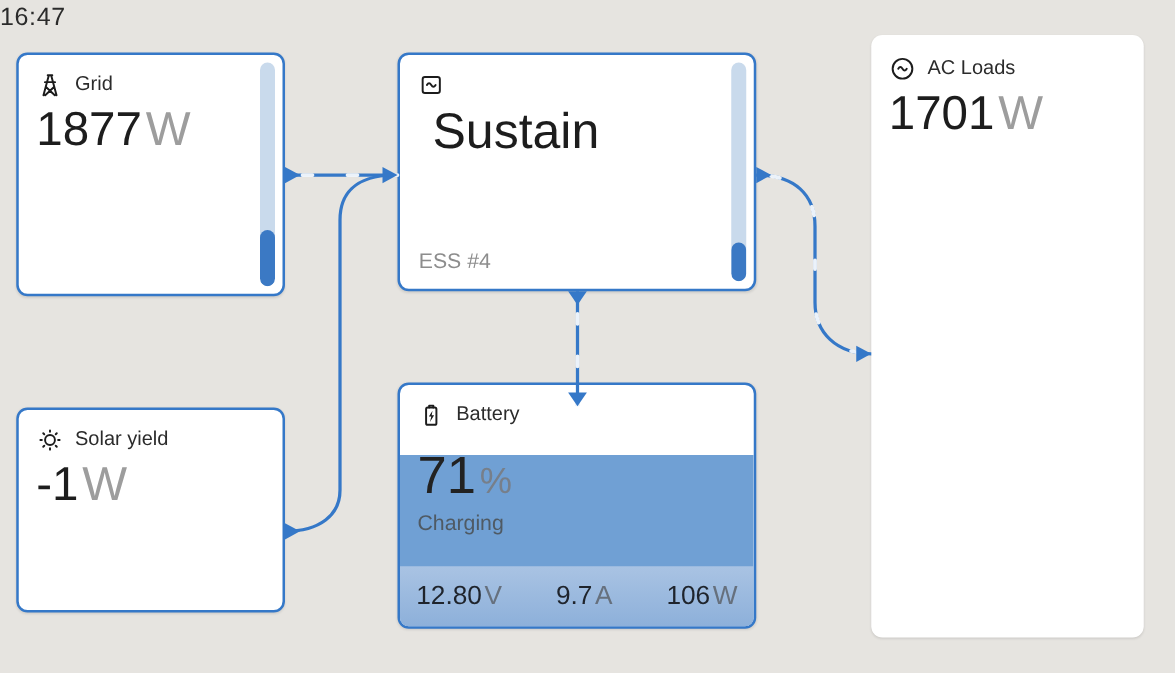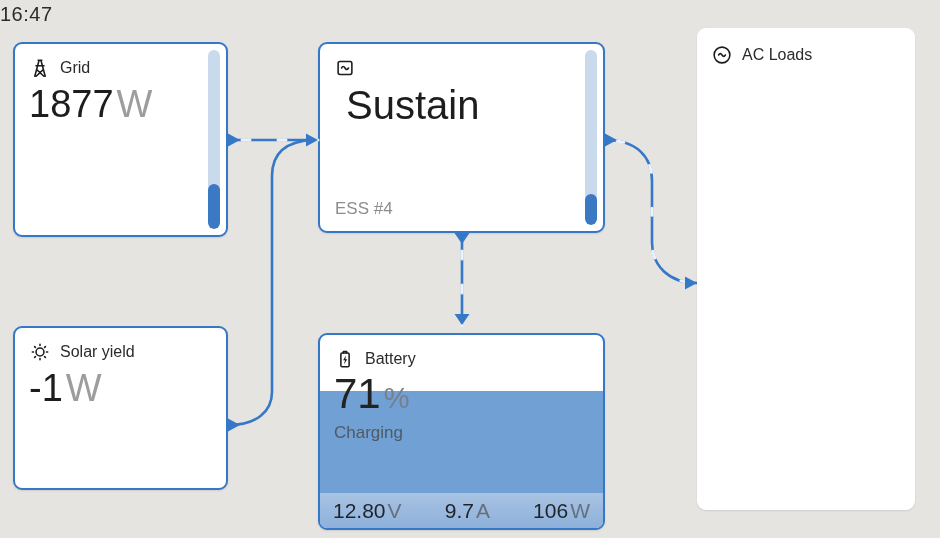--- a/index.html
+++ b/index.html
@@ -27,21 +27,21 @@
 
   .tile{
     position:absolute;background:#fff;border-radius:9px;
     box-shadow:0 1px 2px rgba(0,0,0,.10);
   }
   .tile.bordered{border:2px solid var(--accent);}
   .tile-grid   {left:13px; top:42px; width:215px;height:195px;}
   .tile-inv    {left:318px;top:42px; width:287px;height:191px;}
   .tile-ac     {left:697px;top:28px; width:218px;height:482px;}
   .tile-solar  {left:13px; top:326px;width:215px;height:164px;}
-  .tile-batt   {left:318px;top:333px;width:287px;height:197px;overflow:hidden;}
+  .tile-batt   {left:318px;top:306px;width:287px;height:197px;overflow:hidden;}
 
   .tile-head{
     display:flex;align-items:center;gap:9px;
     padding:13px 14px 2px 14px;position:relative;z-index:3;
   }
   .tile-head .lbl{font-size:16px;color:#2b2b2b;}
   .ticon{width:22px;height:22px;flex:0 0 auto;display:block;}
   .ticon svg{width:22px;height:22px;display:block;}
   .ticon path,.ticon rect,.ticon circle,.ticon line{
     fill:none;stroke:#1c1c1c;stroke-width:1.7;
@@ -64,25 +64,25 @@
   .gauge .gfill{
     position:absolute;left:0;right:0;bottom:0;height:20%;
     background:var(--gauge-fill);border-radius:6px;
   }
 
   
   .batt-fill{
     position:absolute;left:0;right:0;bottom:0;height:71%;
     background:var(--battery-fill);z-index:1;border-radius:0 0 7px 7px;
   }
-  .soc{padding:0 14px;font-size:42px;color:#222;position:relative;z-index:3;line-height:1.05;}
+  .soc{padding:0 14px;font-size:42px;color:#222;position:relative;z-index:3;line-height:1.05;margin-top:13px;}
   .soc .unit{font-size:29px;color:#777f8a;margin-left:3px;}
   .batt-state{padding:7px 30px 0 14px;font-size:17px;color:#4f5a64;position:relative;z-index:3;}
   .batt-strip{
-    position:absolute;left:0;right:0;bottom:0;height:35px;z-index:3;
+    position:absolute;left:0;right:0;bottom:0;height:48px;z-index:3;
     background:linear-gradient(#a9c3e3,#8db0da);
     border-radius:0 0 7px 7px;
     display:flex;align-items:center;justify-content:space-between;
     padding:0 13px;font-size:21px;color:#1f242c;
   }
   .batt-strip .unit{color:#66707d;margin-left:2px;}
   .batt-strip .pair{white-space:nowrap;}
 
   
   .wires{position:absolute;left:0;top:0;width:940px;height:538px;z-index:5;pointer-events:none;}
@@ -131,20 +131,21 @@
   <div class="tile tile-ac">
     <div class="tile-head" style="padding-top:16px">
       <span class="ticon">
         <svg viewBox="0 0 24 24">
           <circle cx="12" cy="12" r="8.6"></circle>
           <path d="M8.3 12 q1.85 -3 3.7 0 t3.7 0"></path>
         </svg>
       </span>
       <span class="lbl">AC Loads</span>
     </div>
+    <div class="big"><span>1701</span><span class="unit">W</span></div>
   </div>
 
   <div class="tile bordered tile-solar">
     <div class="tile-head">
       <span class="ticon">
         <svg viewBox="0 0 24 24">
           <circle cx="12" cy="12" r="4.3"></circle>
           <path d="M12 3.6 V4.9 M12 19.1 V20.4 M3.6 12 H4.9 M19.1 12 H20.4 M6.1 6.1 L7 7 M17 17 L17.9 17.9 M17.9 6.1 L17 7 M6.1 17.9 L7 17"></path>
         </svg>
       </span>

